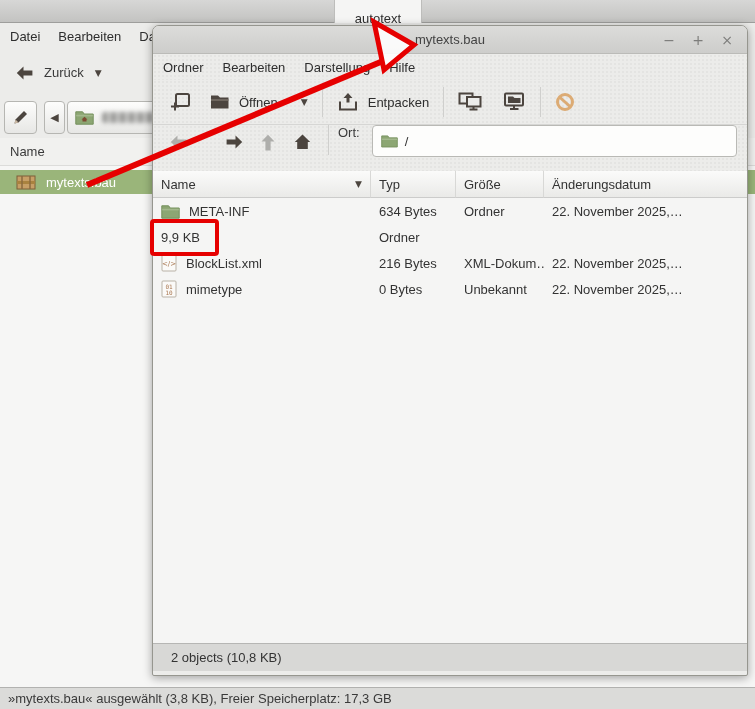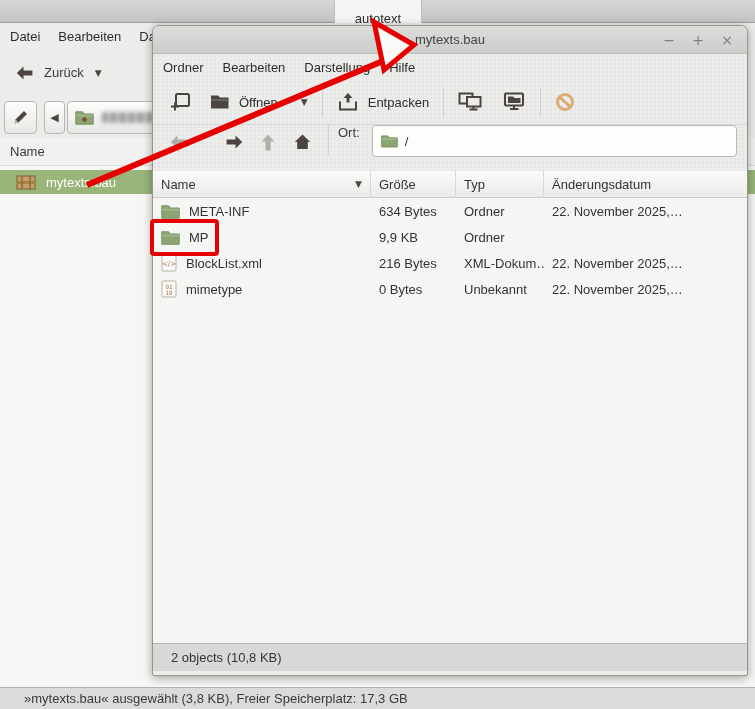--- a/index.html
+++ b/index.html
@@ -29,21 +29,21 @@
   .btn3d{background:linear-gradient(#fdfdfc,#e7e7e5);border:1px solid #b6b6b2;border-radius:4px;
     display:flex;align-items:center;justify-content:center;box-sizing:border-box}
   .blur-blob{width:52px;height:11px;border-radius:3px;
     background:repeating-linear-gradient(90deg,#9a9a98 0 5px,#c6c6c4 5px 9px);filter:blur(2px)}
   .bg-listheader{left:0;top:138px;width:755px;height:28px;background:#f1f1ef;border-bottom:1px solid #dcdcda;
     display:flex;align-items:center;padding-left:10px;box-sizing:border-box;color:#3a3a3a}
   .bg-listarea{left:0;top:166px;width:755px;height:521px;background:#f6f6f5}
   .bg-row-selected{left:0;top:170px;width:755px;height:24px;background:#9ab57a;
     display:flex;align-items:center;gap:10px;padding-left:16px;box-sizing:border-box;color:#fff}
   .bg-statusbar{left:0;top:687px;width:755px;height:22px;background:#dbdbd9;border-top:1px solid #b2b2b0;
-    display:flex;align-items:center;padding-left:24px;box-sizing:border-box;color:#3a3a3a}
+    display:flex;align-items:center;padding-left:8px;box-sizing:border-box;color:#3a3a3a}
 
   
   #ar-window{position:absolute;left:152px;top:25px;width:596px;height:651px;z-index:10;
     background:#ececea;border:1px solid #96968f;border-radius:7px 7px 2px 2px;
     box-shadow:0 2px 10px rgba(0,0,0,.35);display:flex;flex-direction:column;box-sizing:border-box}
   .ar-titlebar{height:27px;background:linear-gradient(#dcdcda,#cdcdcb);border-bottom:1px solid #bbbbb8;
     border-radius:6px 6px 0 0;display:flex;align-items:center;position:relative}
   .ar-title{position:absolute;left:0;right:0;text-align:center;color:#434343}
   .ar-controls{position:absolute;right:12px;top:0;height:27px;display:flex;align-items:center;gap:13px}
   .winctl{font-family:"DejaVu Sans",sans-serif;color:#7d7d7b;font-size:14px;width:16px;text-align:center;cursor:default}
@@ -254,24 +254,24 @@
       <span>/</span>
     </div>
   </div>
 
   <div class="ar-colheader">
     <div class="hcell">
       <span>Name</span>
       <span class="sort">▼</span>
     </div>
     <div class="hcell">
+      <span>Typ</span>
+    </div>
+    <div class="hcell">
       <span>Größe</span>
-    </div>
-    <div class="hcell">
-      <span>Typ</span>
     </div>
     <div class="hcell" style="border-right:none">
       <span>Änderungsdatum</span>
     </div>
   </div>
 
   <div class="ar-list">
 
     <div class="frow">
       <div class="fcell name">
@@ -282,29 +282,20 @@
           </svg>
         </span>
         <span>META-INF</span>
       </div>
       <div class="fcell">634 Bytes</div>
       <div class="fcell">Ordner</div>
       <div class="fcell">22. November 2025,…</div>
     </div>
 
     <div class="frow">
-      <div class="fcell name">
-        <span>
-          <svg width="19" height="15" viewBox="0 0 19 15">
-            <path d="M.8 1.8 h6.8 l1.6 2.2 h9 v10.2 H.8 Z" fill="#8ca673" stroke="#75905d" stroke-width="1"></path>
-            <rect x="1.2" y="4.8" width="16.6" height="1.6" fill="#a3b88d"></rect>
-          </svg>
-        </span>
-        <span>MP</span>
-      </div>
       <div class="fcell">9,9 KB</div>
       <div class="fcell">Ordner</div>
       <div class="fcell"></div>
     </div>
 
     <div class="frow">
       <div class="fcell name">
         <span>
           <svg width="16" height="18" viewBox="0 0 16 18">
             <rect x="1" y="1" width="14" height="16" rx="1" fill="#fbfaf8" stroke="#b9b2a6"></rect>

